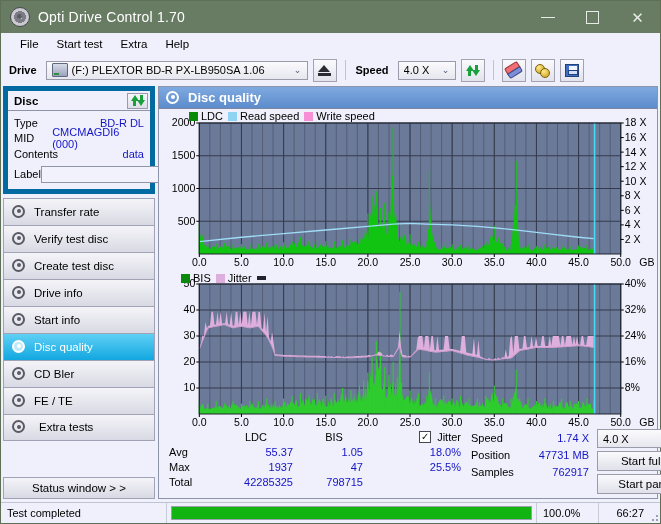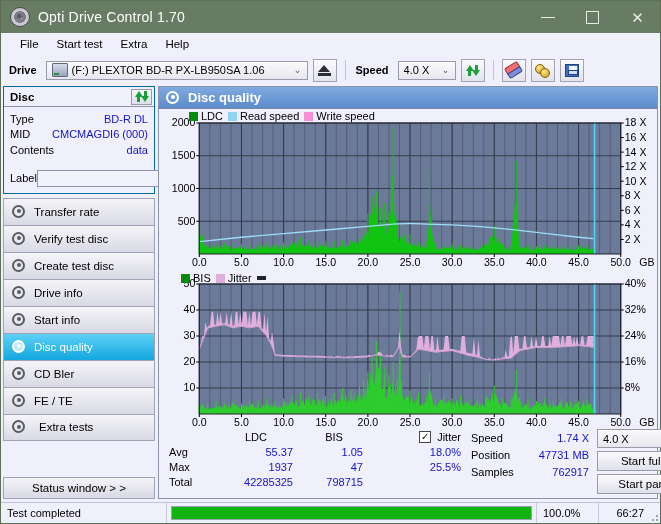--- a/index.html
+++ b/index.html
@@ -104,38 +104,38 @@
   .ic-save{width:14px;height:13px;background:#3f6fc4;border:1px solid #22407c;position:relative;box-sizing:border-box;}
   .ic-save:before{content:"";position:absolute;left:3px;top:1px;width:8px;height:4px;background:#eff3fb;}
   .ic-save:after{content:"";position:absolute;left:2px;bottom:1px;width:10px;height:5px;background:#d3defa;border:1px solid #22407c;box-sizing:border-box;}
   
   .content{flex:1 1 auto;display:flex;min-height:0;padding:0 0 0 0;}
   .leftcol{
     width:156px;flex:0 0 auto;display:flex;flex-direction:column;
     padding:1px 2px 0 2px;box-sizing:border-box;
   }
   .panel{
-    border:1px solid #0369a1;background:#eff0fb;box-sizing:border-box;
+    border:5px solid #0369a1;background:#eff0fb;box-sizing:border-box;
   }
   .panel-head{
     height:19px;display:flex;align-items:center;justify-content:space-between;
     padding:0 2px 0 6px;border-bottom:1px solid #8d93a8;
     background:#eff0fb;
   }
   .panel-head .ph-title{font-weight:bold;font-size:11.5px;color:#000;}
   .ph-btn{
     width:21px;height:16px;border:1px solid #9a9aa8;
     background:linear-gradient(#f7f7fb,#dedee9);
     display:flex;align-items:center;justify-content:center;box-sizing:border-box;
   }
   .disc-body{padding:4px 6px 5px 6px;}
   .drow{display:flex;justify-content:space-between;align-items:center;height:15.5px;font-size:11px;}
   .drow .k{color:#000;}
   .drow .v{color:#1414c8;padding-left:18px;}
-  .labelrow{display:flex;align-items:center;margin-top:11px;gap:0;}
+  .labelrow{display:flex;align-items:center;margin-top:3px;gap:0;}
   .labelrow .k{color:#000;font-size:11px;}
   .label-input{
     flex:1 1 auto;height:17px;background:#f2f2fd;border:1px solid #9195aa;
     box-sizing:border-box;
   }
   .disc-btn{
     width:21px;height:19px;border:1px solid #9a9aa8;
     background:linear-gradient(#f7f7fb,#dedee9);
     display:flex;align-items:center;justify-content:center;box-sizing:border-box;flex:0 0 auto;
   }

